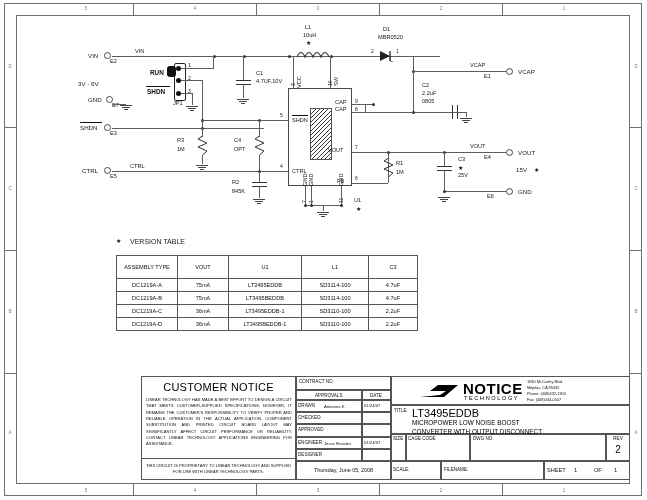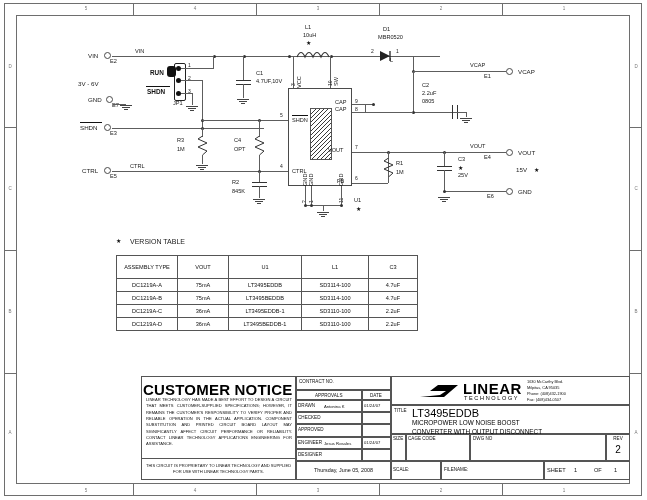--- a/index.html
+++ b/index.html
@@ -31,21 +31,21 @@
   .cap-plate{height:1px;background:#333;}
   .gnd-sym div{background:#444;height:1px;margin:1px auto 0;}
   
   .vtable{border-collapse:collapse;}
   .vtable td,.vtable th{border:1px solid #555;font-size:5.6px;color:#111;text-align:center;padding:3px 2px;font-weight:normal;}
   .vtable th{height:16px;}
   
   .tb{border:1px solid #555;box-sizing:border-box;background:#fff;}
   .tb-lbl{font-size:4.6px;color:#111;}
   .tb-val{font-size:5.4px;color:#111;}
-  .cn-title{font-size:15px;font-weight:700;text-align:left;color:#000;letter-spacing:.2px;}
+  .cn-title{font-size:11px;font-weight:400;text-align:center;color:#000;letter-spacing:.2px;}
   .cn-body{font-size:4.1px;color:#111;line-height:1.55;text-align:justify;}
   .cn-foot{font-size:4.1px;color:#111;line-height:1.55;text-align:center;}
   .ltc-name{font-family:"Liberation Sans",sans-serif;font-weight:700;font-size:15px;letter-spacing:.5px;color:#000;line-height:1;}
   .ltc-sub{font-size:5.6px;letter-spacing:1.6px;color:#000;}
   .addr{font-size:3.9px;color:#111;line-height:1.5;}
   .title-main{font-size:11px;color:#000;}
   .title-sub{font-size:6.4px;color:#000;line-height:1.35;}
   .dwg{font-size:11px;color:#000;}
   .rev{font-size:10px;color:#000;text-align:center;}
   .ov{font-size:5.6px;color:#111;}
@@ -430,21 +430,21 @@
       <div class="abs tb-lbl" style="left: 364px; top: 451.8px; font-size: 4.2px;"></div>
     </div>
 
   <div class="abs tb" style="left:296px;top:461px;width:95px;height:19px;"></div>
   <div class="abs tb-val" style="left:296px;top:467px;width:95px;text-align:center;">Thursday, June 05, 2008</div>
 
   <div class="abs tb" style="left:391px;top:376px;width:239px;height:29px;"></div>
   <svg class="abs" style="left:418px;top:382px;" width="42" height="18">
     <path d="M2,15 L26,15 L40,3 L20,3 L12,9 L28,9 L22,13 Z" fill="#000"></path>
   </svg>
-  <div class="abs ltc-name" style="left:463px;top:381px;">LINEAR</div>
+  <div class="abs ltc-name" style="left:463px;top:381px;">NOTICE</div>
   <div class="abs ltc-sub" style="left:464px;top:395px;">TECHNOLOGY</div>
   <div class="abs addr" style="left:527px;top:379px;white-space:pre-line;">1630 McCarthy Blvd.
 Milpitas, CA 95035
 Phone: (408)432-1900
 Fax: (408)434-0507</div>
 
   <div class="abs tb" style="left:391px;top:405px;width:239px;height:29px;"></div>
   <div class="abs tb-lbl" style="left:394px;top:408px;">TITLE</div>
   <div class="abs title-main" style="left:412px;top:407px;">LT3495EDDB</div>
   <div class="abs title-sub" style="left:412px;top:419px;white-space:pre-line;">MICROPOWER LOW NOISE BOOST

